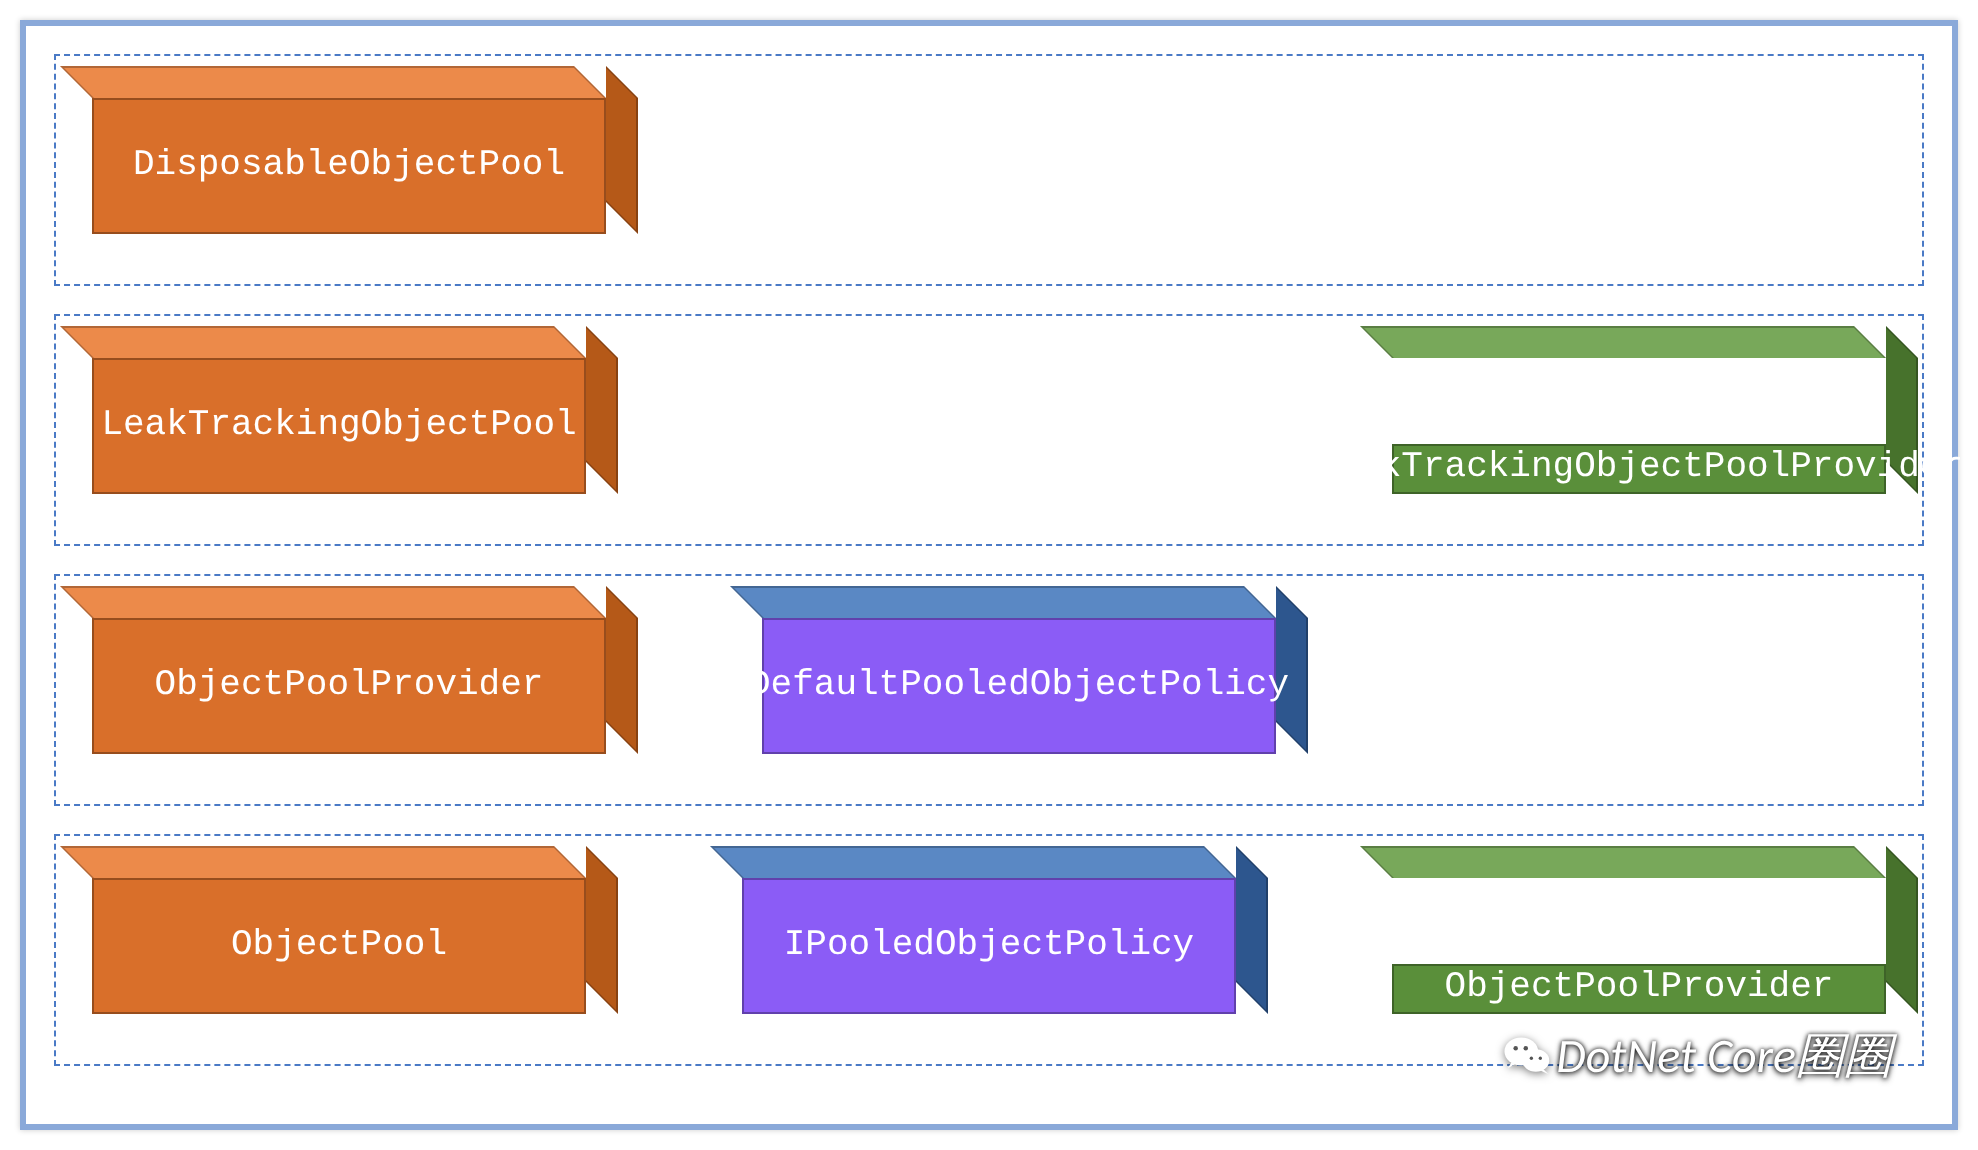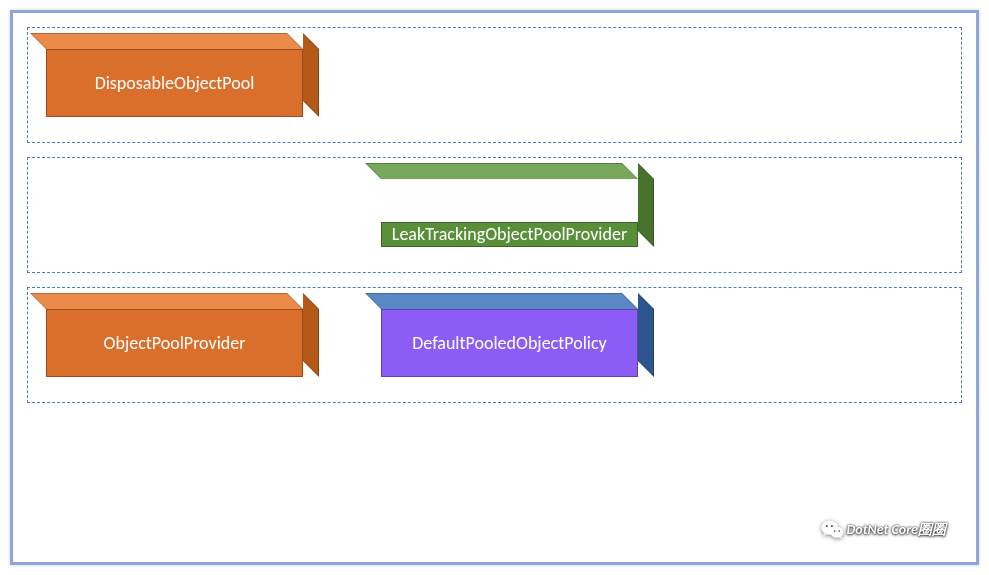--- a/index.html
+++ b/index.html
@@ -27,20 +27,21 @@
       display: flex;
       align-items: center;
       padding: 12px 18px 16px 18px;
       gap: 78px;
       min-height: 116px;
     }
     .box3d {
       position: relative;
       width: 257px;
       height: 68px;
+      font-family: Liberation Mono, monospace;
     }
     .box-top {
       position: absolute;
       top: -16px;
       left: 0;
       width: 100%;
       height: 16px;
       transform: skewX(45deg);
       transform-origin: bottom left;
     }
@@ -82,25 +83,24 @@
     .spacer { width: 257px; height: 68px; visibility: hidden; }
 
     .watermark {
       position: absolute;
       right: 30px;
       bottom: 18px;
       display: flex;
       align-items: center;
       gap: 0;
       color: #fff;
-      font-size: 14px;
+      font-size: 24px;
       font-style: italic;
       text-shadow: 0 1px 3px rgba(0,0,0,0.8), 0 0 2px rgba(0,0,0,0.9);
       pointer-events: none;
-      font-weight: bold;
     }
     .wechat-icon {
       width: 28px;
       height: 28px;
       position: relative;
     }
     .wechat-icon svg { width: 100%; height: 100%; filter: drop-shadow(0 1px 2px rgba(0,0,0,0.5)); }
   </style>
 </head>
 <body>
@@ -111,20 +111,27 @@
     <div class="box3d orange">
       <div class="box-top"></div>
       <div class="box-right"></div>
       <div class="box-front">
           <span>DisposableObjectPool</span>
         </div>
     </div>
   </div>
 
   <div class="row">
+    <div class="box3d orange">
+      <div class="box-top"></div>
+      <div class="box-right"></div>
+      <div class="box-front">
+          <span>LeakTrackingObjectPool</span>
+        </div>
+    </div>
     <div class="spacer"></div>
     <div class="box3d green">
       <div class="box-top"></div>
       <div class="box-right"></div>
       <div class="box-front">
           <span>LeakTrackingObjectPoolProvider</span>
         </div>
     </div>
   </div>
 
@@ -138,20 +145,43 @@
     </div>
     <div class="box3d blue">
       <div class="box-top"></div>
       <div class="box-right"></div>
       <div class="box-front">
           <span>DefaultPooledObjectPolicy</span>
         </div>
     </div>
   </div>
 
+  <div class="row">
+    <div class="box3d orange">
+      <div class="box-top"></div>
+      <div class="box-right"></div>
+      <div class="box-front">
+          <span>ObjectPool</span>
+        </div>
+    </div>
+    <div class="box3d blue">
+      <div class="box-top"></div>
+      <div class="box-right"></div>
+      <div class="box-front">
+          <span>IPooledObjectPolicy</span>
+        </div>
+    </div>
+    <div class="box3d green">
+      <div class="box-top"></div>
+      <div class="box-right"></div>
+      <div class="box-front">
+          <span>ObjectPoolProvider</span>
+        </div>
+    </div>
+  </div>
 
   <div class="watermark">
     <span class="wechat-icon">
       <svg viewBox="0 0 100 100">
         <ellipse cx="38" cy="42" rx="30" ry="25" fill="#fff"></ellipse>
         <ellipse cx="64" cy="58" rx="24" ry="20" fill="#fff"></ellipse>
         <circle cx="28" cy="36" r="4" fill="#555"></circle>
         <circle cx="46" cy="36" r="4" fill="#555"></circle>
         <circle cx="56" cy="54" r="3" fill="#555"></circle>
         <circle cx="72" cy="54" r="3" fill="#555"></circle>

